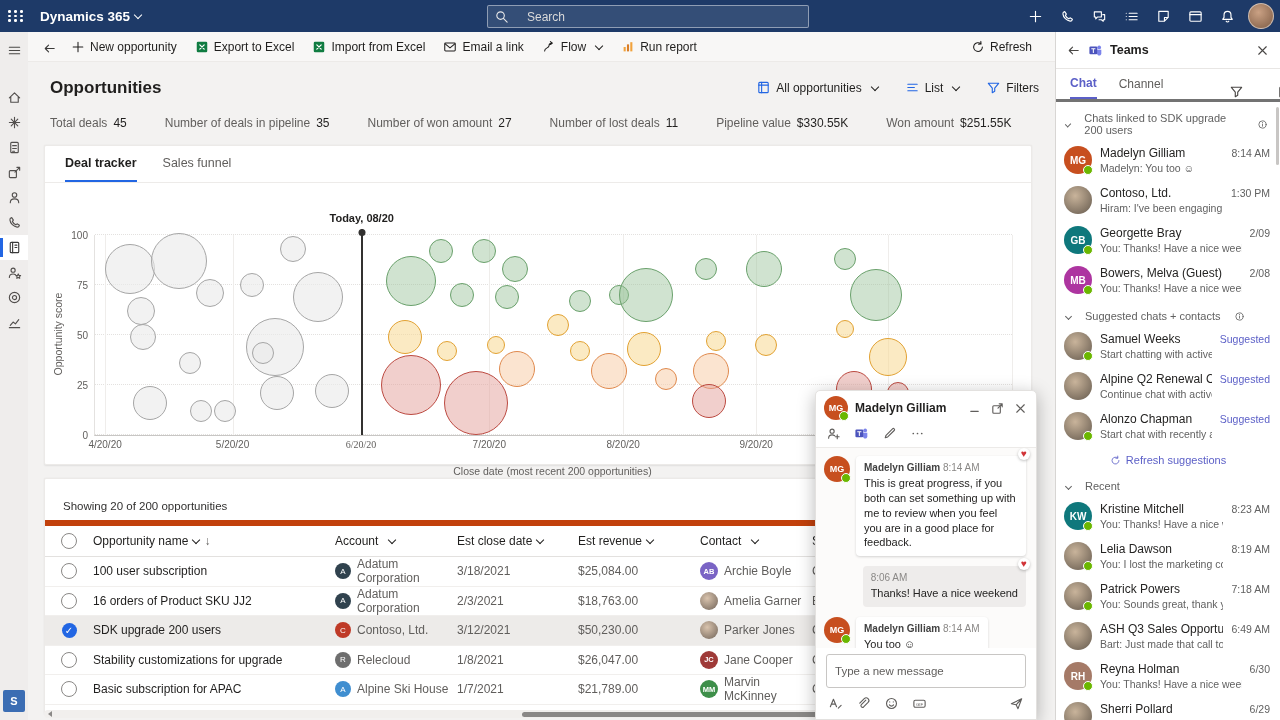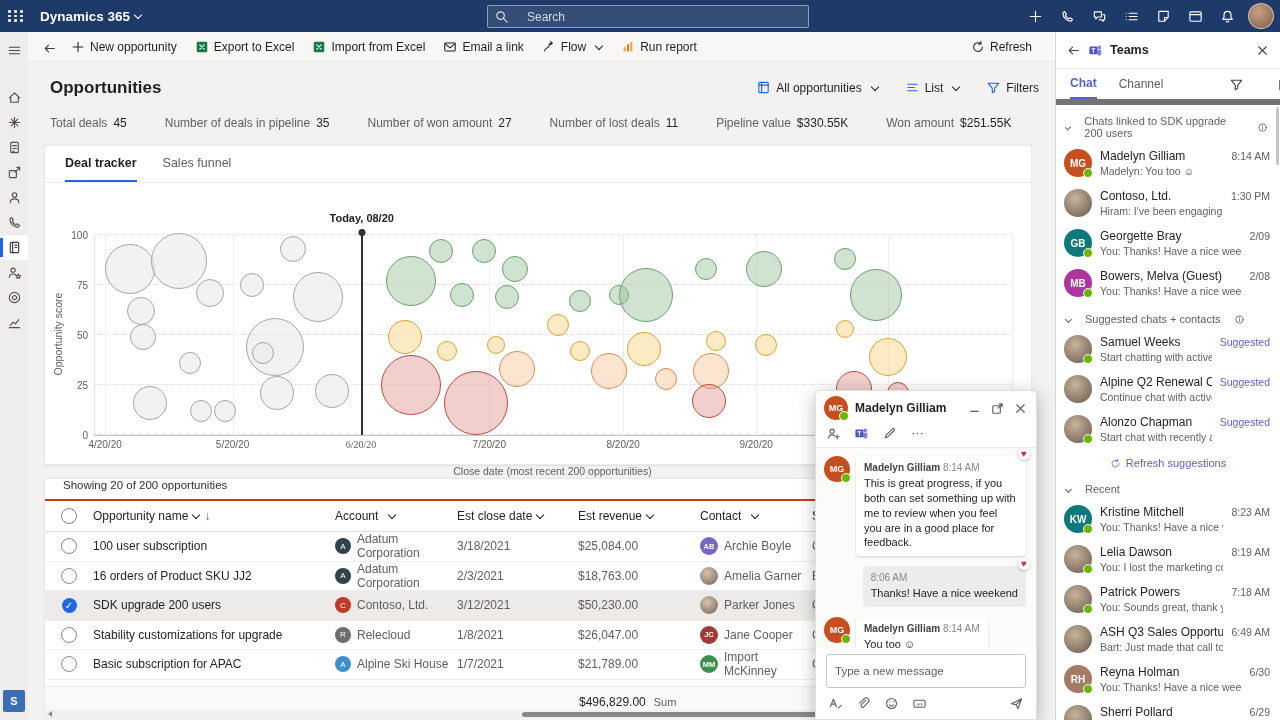--- a/index.html
+++ b/index.html
@@ -59,21 +59,21 @@
   .bubble{position:absolute;border-radius:50%;transform:translate(-50%,50%);box-sizing:border-box}
   #today-line{position:absolute;top:-6px;bottom:0;left:29%;width:1.6px;background:#323130}
   #today-dot{position:absolute;left:50%;top:0;width:7px;height:7px;background:#323130;border-radius:50%;transform:translateX(-50%)}
   #today-label{position:absolute;left:50%;top:-17px;transform:translateX(-50%);font-size:11px;font-weight:bold;color:#201f1e;white-space:nowrap}
   #xaxis-title{position:absolute;left:49px;width:917px;top:282px;text-align:center;font-size:10.5px;color:#605e5c}
   #legend{position:absolute;left:40px;top:298px;display:flex;gap:22px;align-items:center}
   .lg{display:flex;align-items:center;gap:6px;font-size:10.5px;color:#3b3a39}
   .sw{width:9px;height:9px}
   
   #table-card{left:16px;top:446px;width:986px;height:234px;overflow:hidden}
-  #tbl-caption{padding:0 0 8px 18px;color:#323130;font-size:11.5px;border-bottom:2px solid #c2410c}
+  #tbl-caption{padding:21px 0 8px 18px;color:#323130;font-size:11.5px;border-bottom:6px solid #c2410c}
   .trow{display:flex;align-items:center;height:28.5px;border-bottom:1px solid #f1efed;position:relative}
   .trow.head{color:#201f1e;font-size:12px;border-bottom:1px solid #e3e1df;height:30px}
   .trow.sel{background:#edebe9}
   .c0{width:48px;display:flex;justify-content:center}
   .c1{width:242px}.c2{width:122px;display:flex;align-items:center;gap:6px}.c2 .txt{color:#605e5c}
   .c3{width:121px;color:#605e5c}.c4{width:122px;color:#605e5c}
   .c5{width:112px;display:flex;align-items:center;gap:6px;color:#605e5c}
   .c6{flex:1;overflow:hidden;color:#605e5c}
   .trow.head .c2,.trow.head .c3,.trow.head .c4,.trow.head .c5,.trow.head .c6{color:#201f1e}
   .radio{width:14px;height:14px;border:1px solid #8a8886;border-radius:50%}
@@ -85,21 +85,21 @@
   #sumrow .sum{margin-left:534px;font-size:12px}
   #sumrow .sumlbl{color:#605e5c;margin-left:8px;font-size:11px}
   #hscroll{position:absolute;left:16px;top:678px;width:986px;height:8px;background:#f1efed;border-radius:4px}
   #hscroll .thumb{position:absolute;left:478px;width:506px;top:1.5px;height:5px;background:#8a8886;border-radius:3px}
   #hscroll .larr{position:absolute;left:4px;top:1px;width:0;height:0;border-top:3px solid transparent;border-bottom:3px solid transparent;border-right:4px solid #8a8886}
   
   #teams{position:absolute;left:1055px;top:32px;width:225px;height:688px;background:#fff;border-left:1px solid #d8d6d4;box-sizing:border-box}
   #t-head{height:36px;display:flex;align-items:center;padding:0 10px;gap:7px;border-bottom:1px solid #e8e6e4}
   #t-head .ttl{font-weight:bold;font-size:12.5px;flex:1}
   #t-head .ic{color:#484644}
-  #t-tabs{height:30px;display:flex;align-items:center;padding:0 14px;gap:33px;border-bottom:6px solid #737373;position:relative}
+  #t-tabs{height:30px;display:flex;align-items:flex-end;padding:0 14px;gap:33px;border-bottom:3px solid #737373;position:relative}
   .t-tab{font-size:12px;color:#605e5c;height:100%;display:flex;align-items:center;cursor:pointer}
   .t-tab.active{color:#5b5fc7;font-weight:bold;border-bottom:2.5px solid #5b5fc7;box-sizing:border-box}
   #t-tabs .spacer{flex:1}
   #t-tabs .ic{color:#484644}
   .t-sec{display:flex;align-items:center;gap:14px;padding:10px 12px 4px 10px;color:#616161;font-size:11px}
   .t-sec .cv{width:4px;height:4px;margin:0}
   .t-sec .ic svg{width:11px;height:11px}
   .t-item{display:flex;padding:6px 10px 6px 8px;gap:8px;cursor:pointer;align-items:center}
   .t-avatar{width:28px;height:28px;border-radius:50%;color:#fff;font-size:10px;font-weight:bold;display:flex;align-items:center;justify-content:center;position:relative;flex:none}
   .t-avatar.photo{background-image:radial-gradient(circle at 40% 35%,#c9b49b,#63584c)}
@@ -640,21 +640,21 @@
             </div>
             <div class="c1">Basic subscription for APAC</div>
             <div class="c2">
               <span class="acct-ic" style="background: rgb(63, 142, 208);">A</span>
               <span class="txt">Alpine Ski House</span>
             </div>
             <div class="c3">1/7/2021</div>
             <div class="c4">$21,789.00</div>
             <div class="c5">
               <span class="pava" style="background: rgb(62, 143, 74);">MM</span>
-              <span>Import McKinney</span>
+              <span>Marvin McKinney</span>
             </div>
             <div class="c6">C</div>
           </div>
         </div>
       <div id="sumrow">
         <span class="sum">$496,829.00</span>
         <span class="sumlbl">Sum</span>
       </div>
     </div>
 

